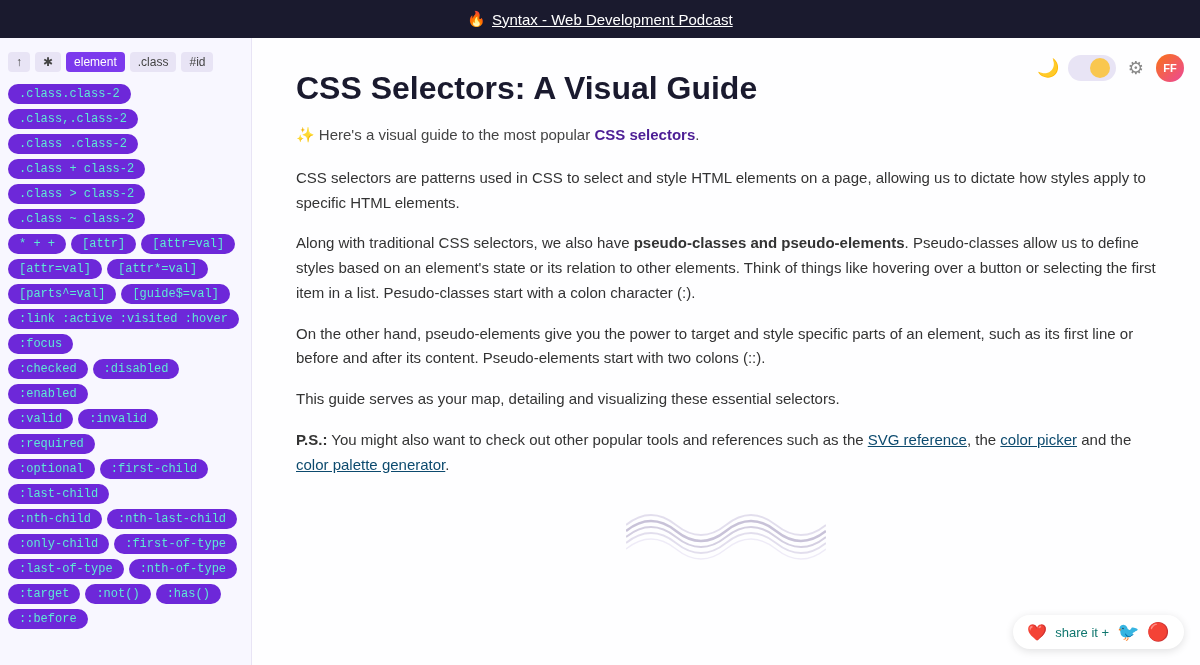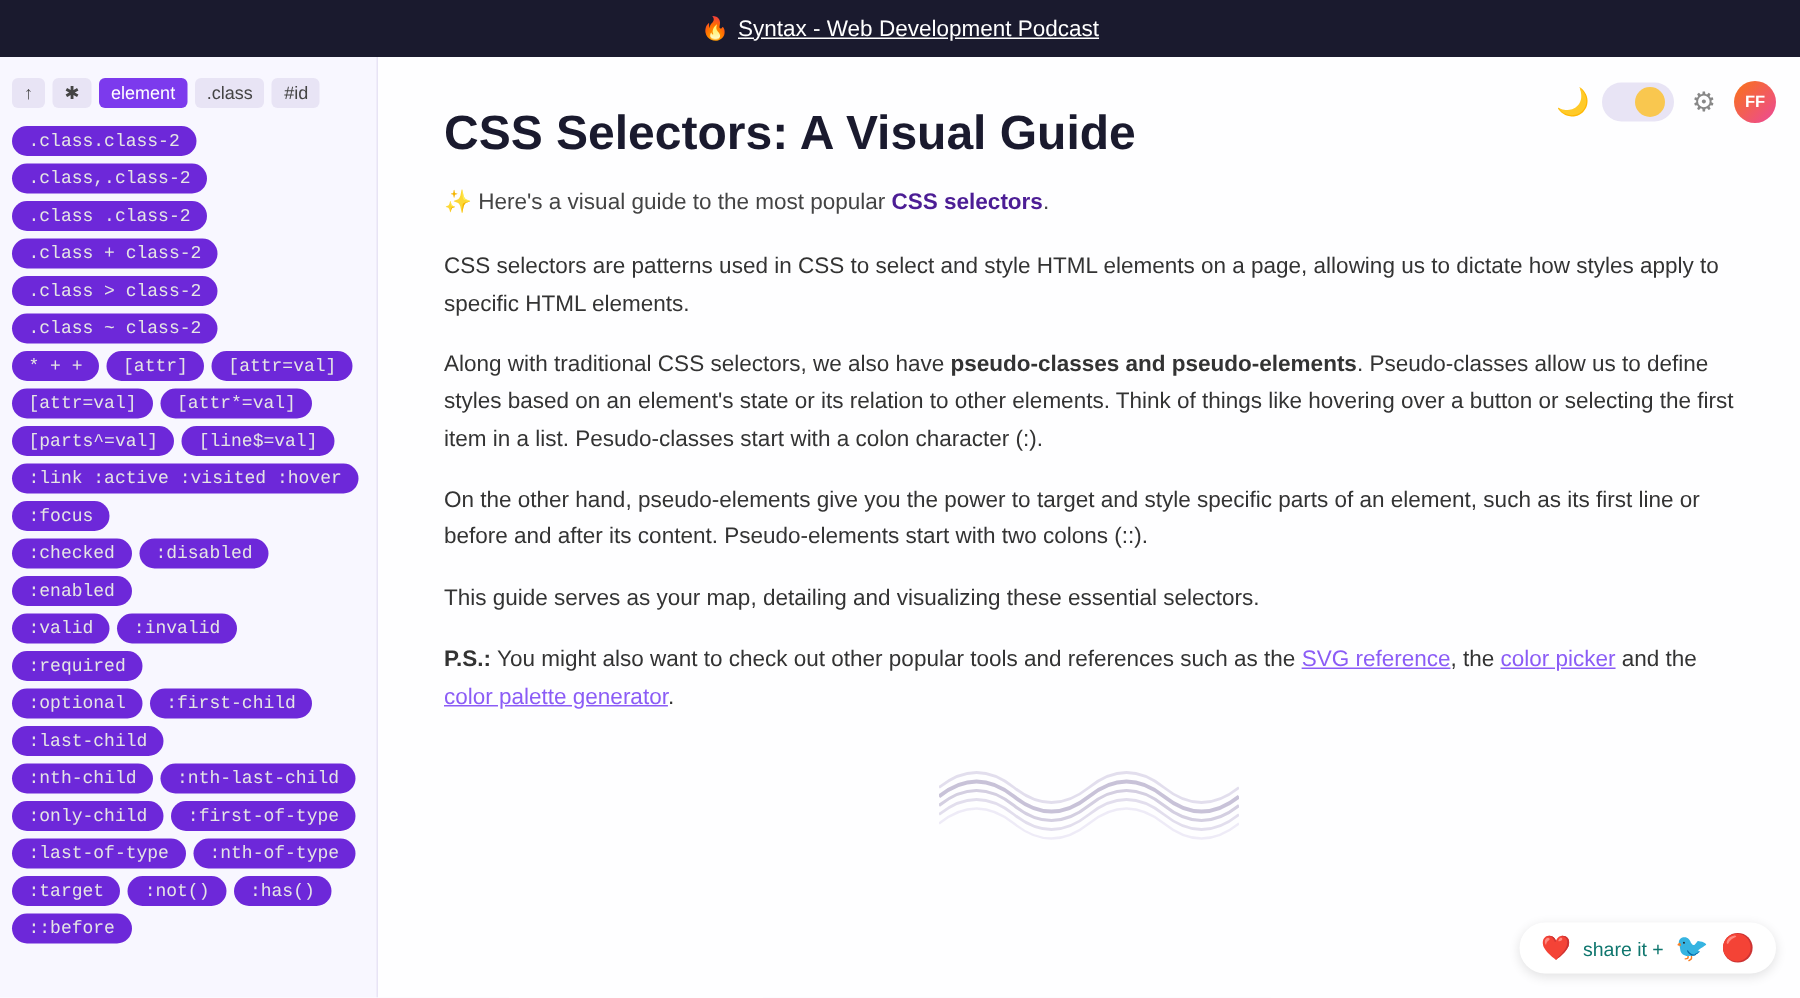--- a/index.html
+++ b/index.html
@@ -66,21 +66,21 @@
     
     .pills-row {
       display: flex;
       flex-wrap: wrap;
       gap: 5px;
       margin-bottom: 5px;
     }
     .pill {
       display: inline-block;
       background: #6d28d9;
-      color: #e5e5e5;
+      color: #5eead4;
       border-radius: 10px;
       padding: 3px 11px;
       font-size: 12px;
       font-family: 'Courier New', monospace;
       cursor: pointer;
       white-space: nowrap;
     }
 
     
     #content {
@@ -153,21 +153,21 @@
       margin-bottom: 18px;
     }
     #article .subtitle strong { color: #4c1d95; }
     #article p {
       font-size: 15px;
       line-height: 1.65;
       color: #333;
       margin-bottom: 16px;
     }
     #article a {
-      color: #8b5cf6;
+      color: #0c4a6e;
       text-decoration: underline;
     }
     #article strong { font-weight: 700; }
     #article .ps {
       font-size: 15px;
       line-height: 1.65;
       color: #333;
     }
     #article .ps strong { font-weight: 700; margin-top: 16px; }
 
@@ -227,21 +227,21 @@
       <span class="pill">* + +</span>
       <span class="pill">[attr]</span>
       <span class="pill">[attr=val]</span>
     </div>
     <div class="pills-row">
       <span class="pill">[attr=val]</span>
       <span class="pill">[attr*=val]</span>
     </div>
     <div class="pills-row">
       <span class="pill">[parts^=val]</span>
-      <span class="pill">[line$=val]</span>
+      <span class="pill">[guide$=val]</span>
     </div>
     <div class="pills-row">
       <span class="pill">:link :active :visited :hover</span>
       <span class="pill">:focus</span>
     </div>
     <div class="pills-row">
       <span class="pill">:checked</span>
       <span class="pill">:disabled</span>
       <span class="pill">:enabled</span>
     </div>

